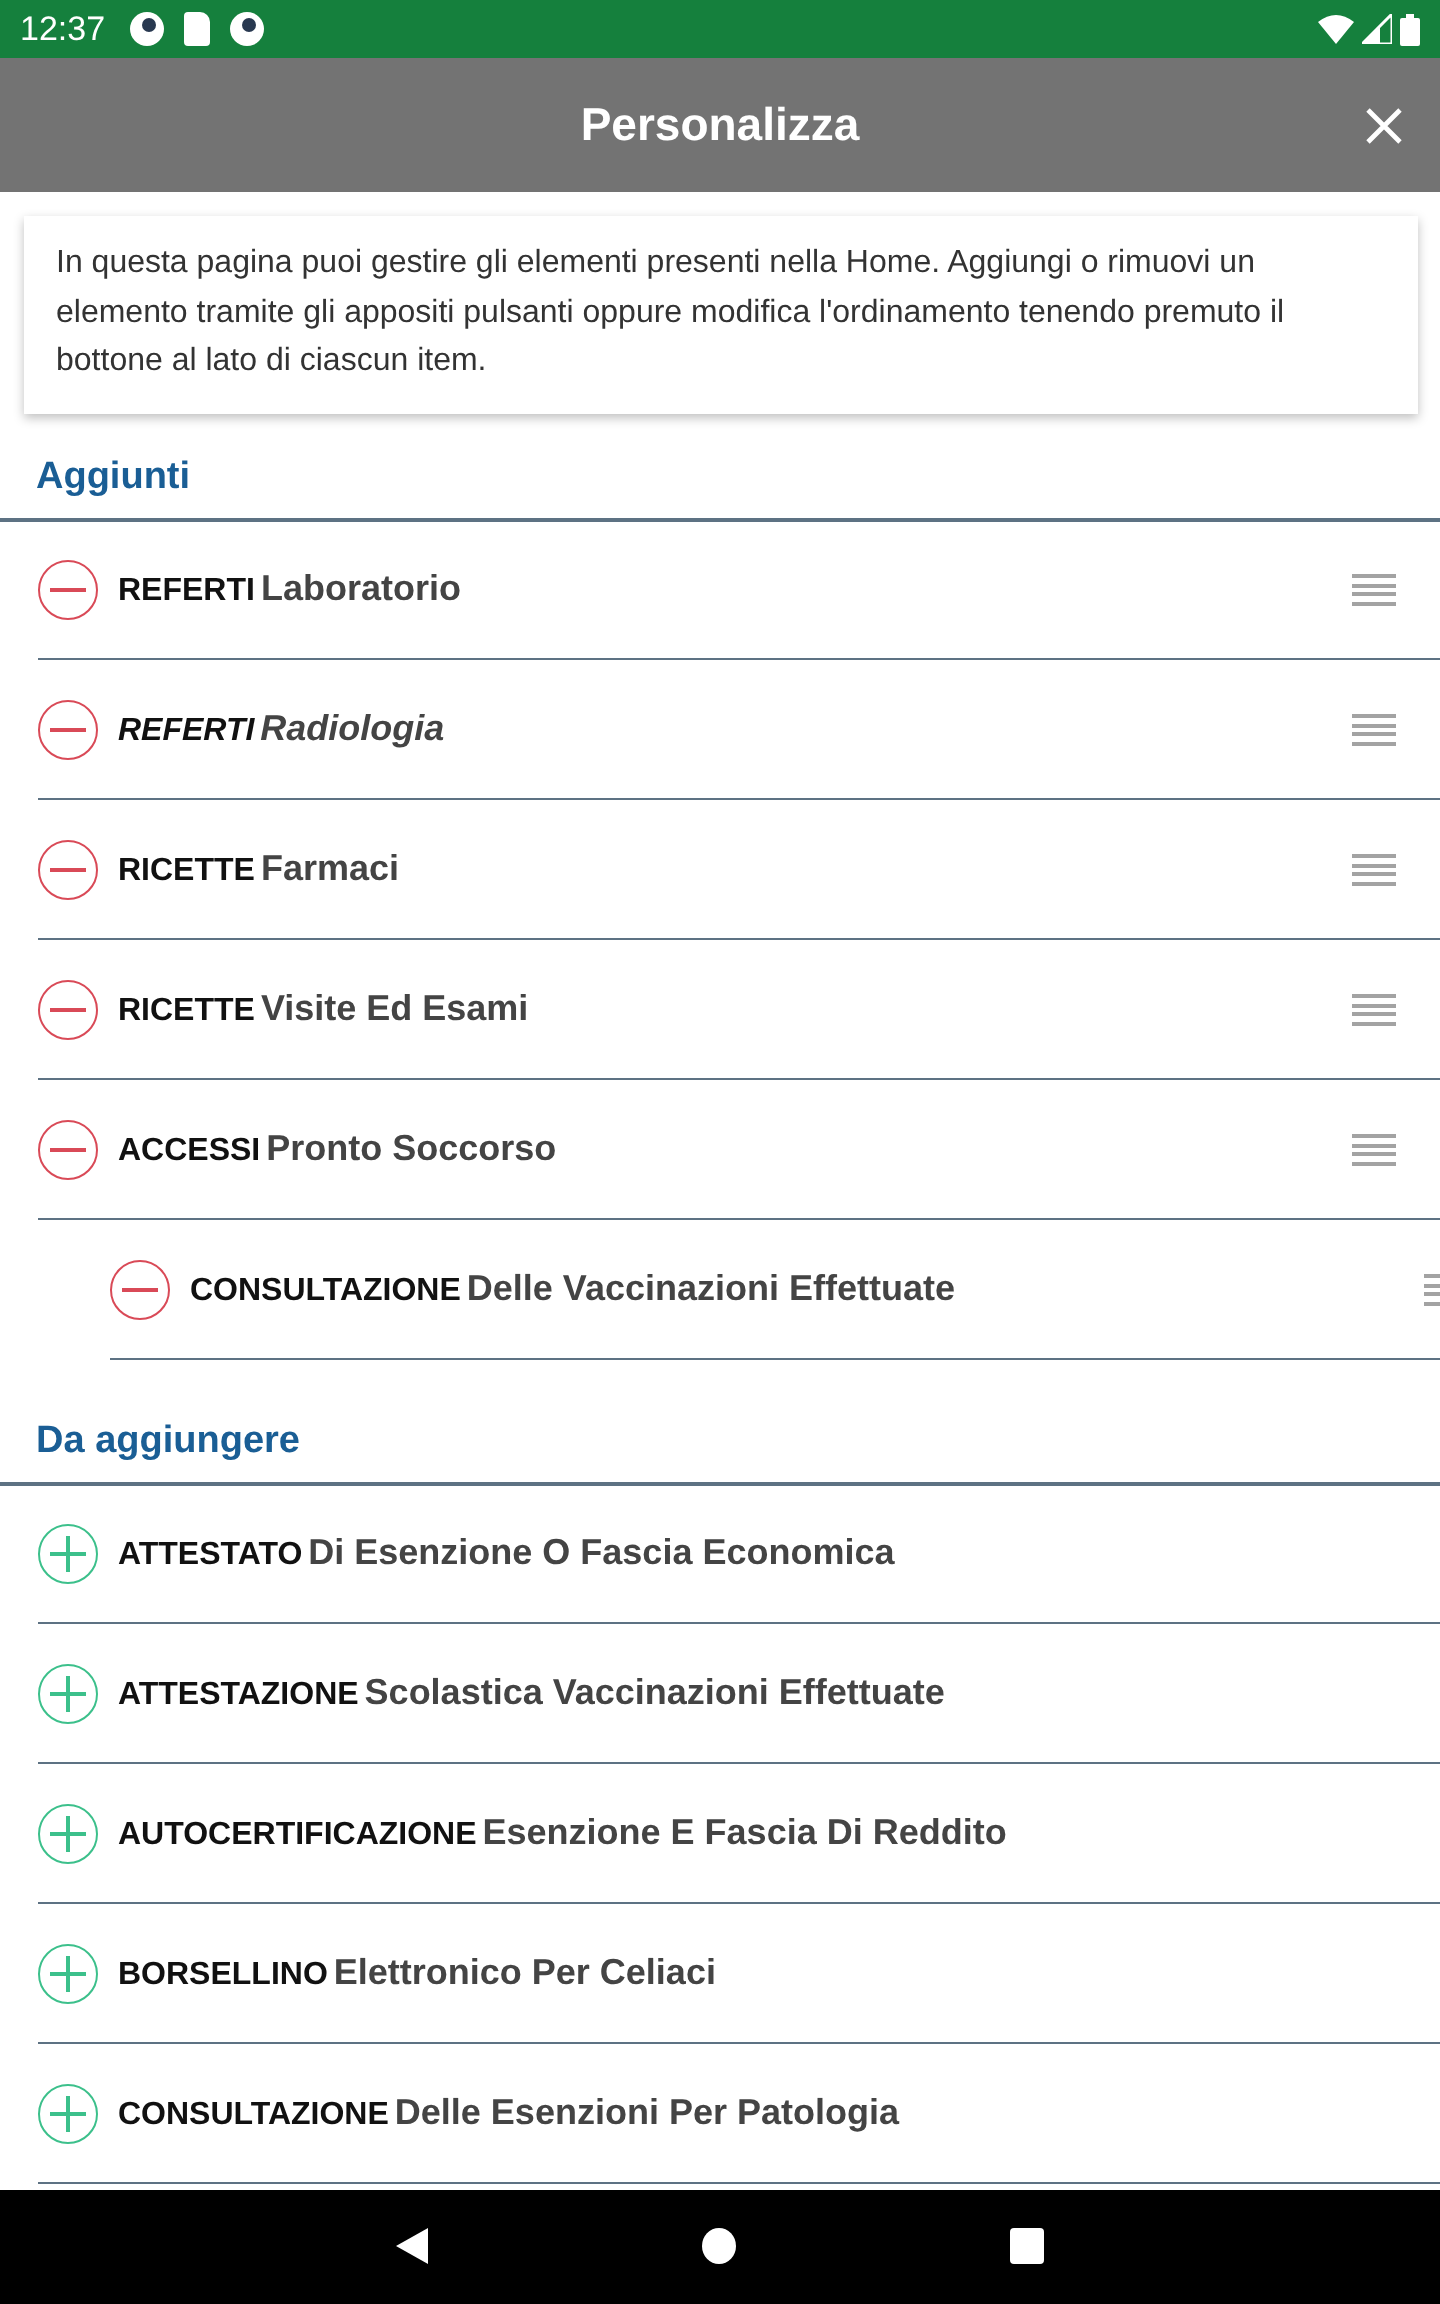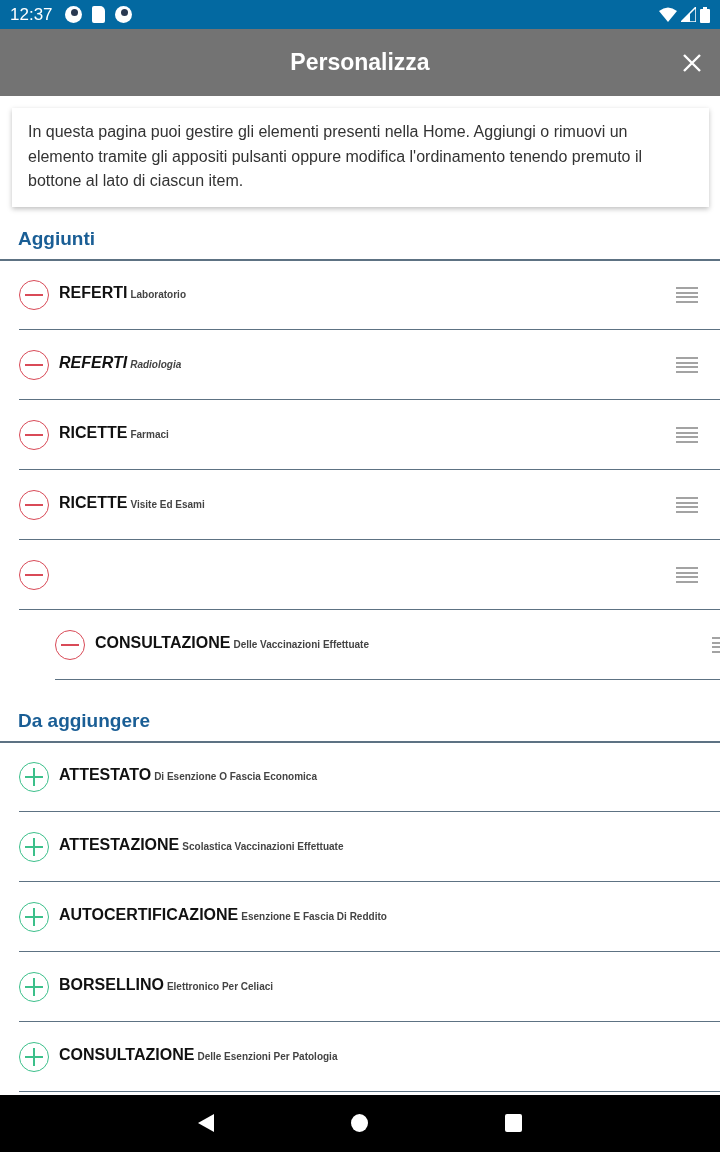--- a/index.html
+++ b/index.html
@@ -1,38 +1,38 @@
 <!DOCTYPE html>
 <html><head>
 <meta charset="utf-8">
 <style>
   * { box-sizing: border-box; margin: 0; padding: 0; }
   html, body { width: 720px; height: 1152px; overflow: hidden; background: #ffffff; font-family: "Liberation Sans", "DejaVu Sans", sans-serif; }
-  .statusbar { position: absolute; left: 0; top: 0; width: 720px; height: 29px; background: #0369a1; color: #fff; display: flex; align-items: center; padding: 0 10px; }
+  .statusbar { position: absolute; left: 0; top: 0; width: 720px; height: 29px; background: #15803d; color: #fff; display: flex; align-items: center; padding: 0 10px; }
   .statusbar .time { font-size: 17px; margin-right: 12px; }
   .sb-icon { width: 17px; height: 17px; margin-right: 10px; background: #fff; border-radius: 50%; position: relative; }
   .sb-icon.sd { border-radius: 2px 5px 2px 2px; width: 13px; }
   .sb-icon.circ::after { content: ""; position: absolute; left: 6px; top: 3px; width: 7px; height: 7px; border-radius: 50%; background: #283850; }
   .sb-right { margin-left: auto; display: flex; align-items: center; gap: 4px; }
   .appbar { position: absolute; top: 29px; left: 0; width: 720px; height: 67px; background: #737373; color: #fff; display: flex; align-items: center; justify-content: center; }
   .appbar .title { font-size: 23px; font-weight: bold; }
   .appbar .close { position: absolute; right: 12px; top: 18px; width: 32px; height: 32px; display: flex; align-items: center; justify-content: center; font-size: 28px; color: #fff; }
   .infocard { position: absolute; top: 108px; left: 12px; width: 697px; height: 99px; background: #fff; box-shadow: 0 2px 5px rgba(0,0,0,0.25); padding: 12px 16px; font-size: 16px; line-height: 24.5px; color: #333; }
   .section-title { position: absolute; left: 18px; font-size: 19px; font-weight: bold; color: #1a5e95; }
   .section-line { position: absolute; left: 0; width: 720px; height: 2px; background: #5d7283; }
   .item { position: absolute; left: 0; width: 720px; height: 70px; }
   .item .icon { position: absolute; left: 19px; top: 20px; width: 30px; height: 30px; border-radius: 50%; border: 1.5px solid; }
   .item .icon.remove { border-color: #d94a57; }
   .item .icon.remove::after { content: ""; position: absolute; left: 5px; right: 5px; top: 13px; height: 1.5px; background: #d94a57; }
   .item .icon.add { border-color: #3cc08b; }
   .item .icon.add::before { content: ""; position: absolute; left: 5px; right: 5px; top: 13px; height: 1.5px; background: #3cc08b; }
   .item .icon.add::after { content: ""; position: absolute; top: 5px; bottom: 5px; left: 13px; width: 1.5px; background: #3cc08b; }
   .item .label { position: absolute; left: 59px; top: 24px; font-size: 16px; color: #111; white-space: nowrap; }
   .item .label .main { font-weight: bold; }
-  .item .label .sub { font-weight: bold; font-size: 10px; color: #444; margin-left: 3px; }
+  .item .label .sub { font-weight: bold; font-size: 18px; color: #444; margin-left: 3px; }
   .item .drag { position: absolute; right: 22px; top: 27px; width: 22px; height: 16px; display: flex; flex-direction: column; justify-content: space-between; }
   .item .drag span { display: block; height: 2px; background: #a3a3a3; }
   .item .divider { position: absolute; left: 19px; right: 0; bottom: 0; height: 1.5px; background: #5d7283; }
   .navbar { position: absolute; top: 1095px; left: 0; width: 720px; height: 57px; background: #000; display: flex; align-items: center; justify-content: center; }
   .nav-btn { position: absolute; top: 19px; }
   .nav-back { left: 198px; width: 0; height: 0; border-top: 9px solid transparent; border-bottom: 9px solid transparent; border-right: 16px solid #fff; }
   .nav-home { left: 351px; width: 17px; height: 18px; border-radius: 50%; background: #fff; }
   .nav-recent { left: 505px; width: 17px; height: 18px; border-radius: 2px; background: #fff; }
 </style>
 </head>
@@ -113,20 +113,21 @@
   <div class="drag">
       <span></span>
       <span></span>
       <span></span>
       <span></span>
     </div>
   <div class="divider"></div>
 </div>
 <div class="item" style="top:540px;">
   <div class="icon remove"></div>
+  <div class="label"><span class="main">ACCESSI</span><span class="sub">Pronto Soccorso</span></div>
   <div class="drag">
       <span></span>
       <span></span>
       <span></span>
       <span></span>
     </div>
   <div class="divider"></div>
 </div>
 <div class="item" style="top:610px;margin-left:36px;">
   <div class="icon remove"></div>

